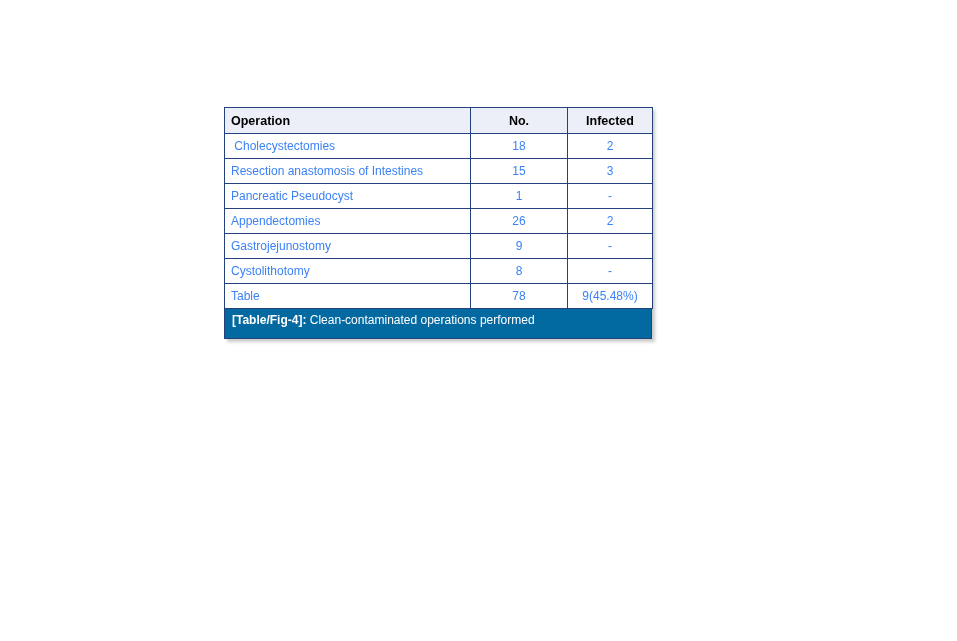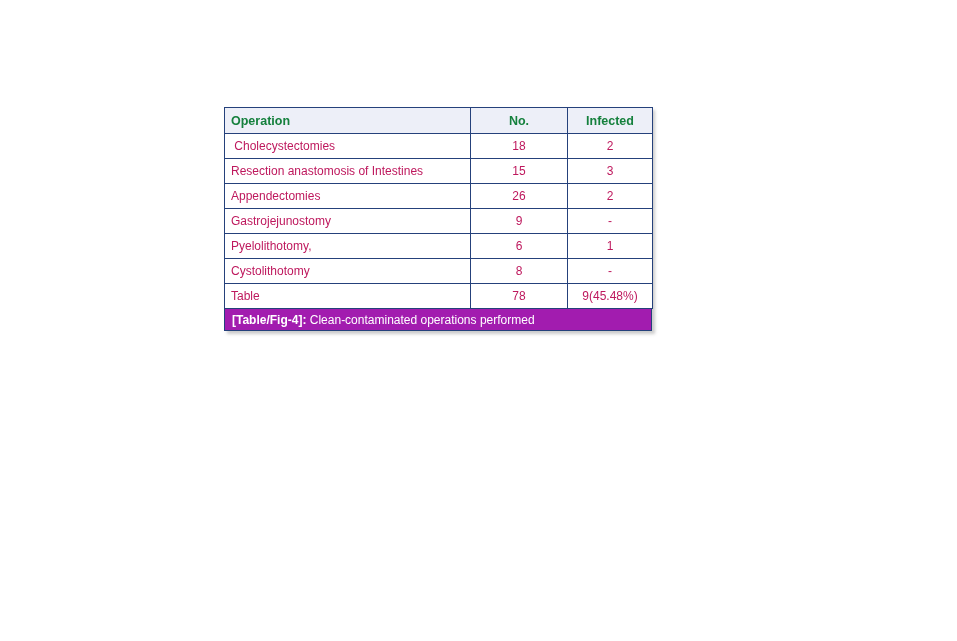--- a/index.html
+++ b/index.html
@@ -22,50 +22,50 @@
   table.data-table {
     border-collapse: collapse;
     width: 100%;
     table-layout: fixed;
     background: #ffffff;
   }
   table.data-table th,
   table.data-table td {
     border: 1px solid #25417b;
     font-size: 12px;
-    color: #be185d;
+    color: #3b82f6;
     padding: 0 6px;
     height: 24px;
     vertical-align: middle;
     overflow: hidden;
   }
   table.data-table th {
     background: #edeff8;
-    color: #15803d;
+    color: #000000;
     font-weight: bold;
     font-size: 12.5px;
     height: 25px;
     text-align: center;
   }
   table.data-table th.col-op {
     text-align: left;
   }
   td.col-op {
     text-align: left;
     white-space: pre-wrap;
   }
   td.col-num {
     text-align: center;
     margin-left: 24px;
   }
   .caption-bar {
-    background: #a21caf;
+    background: #0369a1;
     color: #ffffff;
     font-size: 12px;
-    padding: 4px 7px 3px 7px;
+    padding: 4px 7px 11px 7px;
     line-height: 14px;
     border: 1px solid #25417b;
     border-top: none;
   }
   .caption-bar .cap-label {
     font-weight: bold;
   }
 </style>
 </head>
 <body>
@@ -89,33 +89,33 @@
         <td class="col-op"> Cholecystectomies</td>
         <td class="col-num">18</td>
         <td class="col-num">2</td>
       </tr>
       <tr>
         <td class="col-op">Resection anastomosis of Intestines</td>
         <td class="col-num">15</td>
         <td class="col-num">3</td>
       </tr>
       <tr>
+        <td class="col-op">Pancreatic Pseudocyst</td>
+        <td class="col-num">1</td>
+        <td class="col-num">-</td>
+      </tr>
+      <tr>
         <td class="col-op">Appendectomies</td>
         <td class="col-num">26</td>
         <td class="col-num">2</td>
       </tr>
       <tr>
         <td class="col-op">Gastrojejunostomy</td>
         <td class="col-num">9</td>
         <td class="col-num">-</td>
-      </tr>
-      <tr>
-        <td class="col-op">Pyelolithotomy,</td>
-        <td class="col-num">6</td>
-        <td class="col-num">1</td>
       </tr>
       <tr>
         <td class="col-op">Cystolithotomy</td>
         <td class="col-num">8</td>
         <td class="col-num">-</td>
       </tr>
       <tr>
         <td class="col-op">Table</td>
         <td class="col-num">78</td>
         <td class="col-num">9(45.48%)</td>

